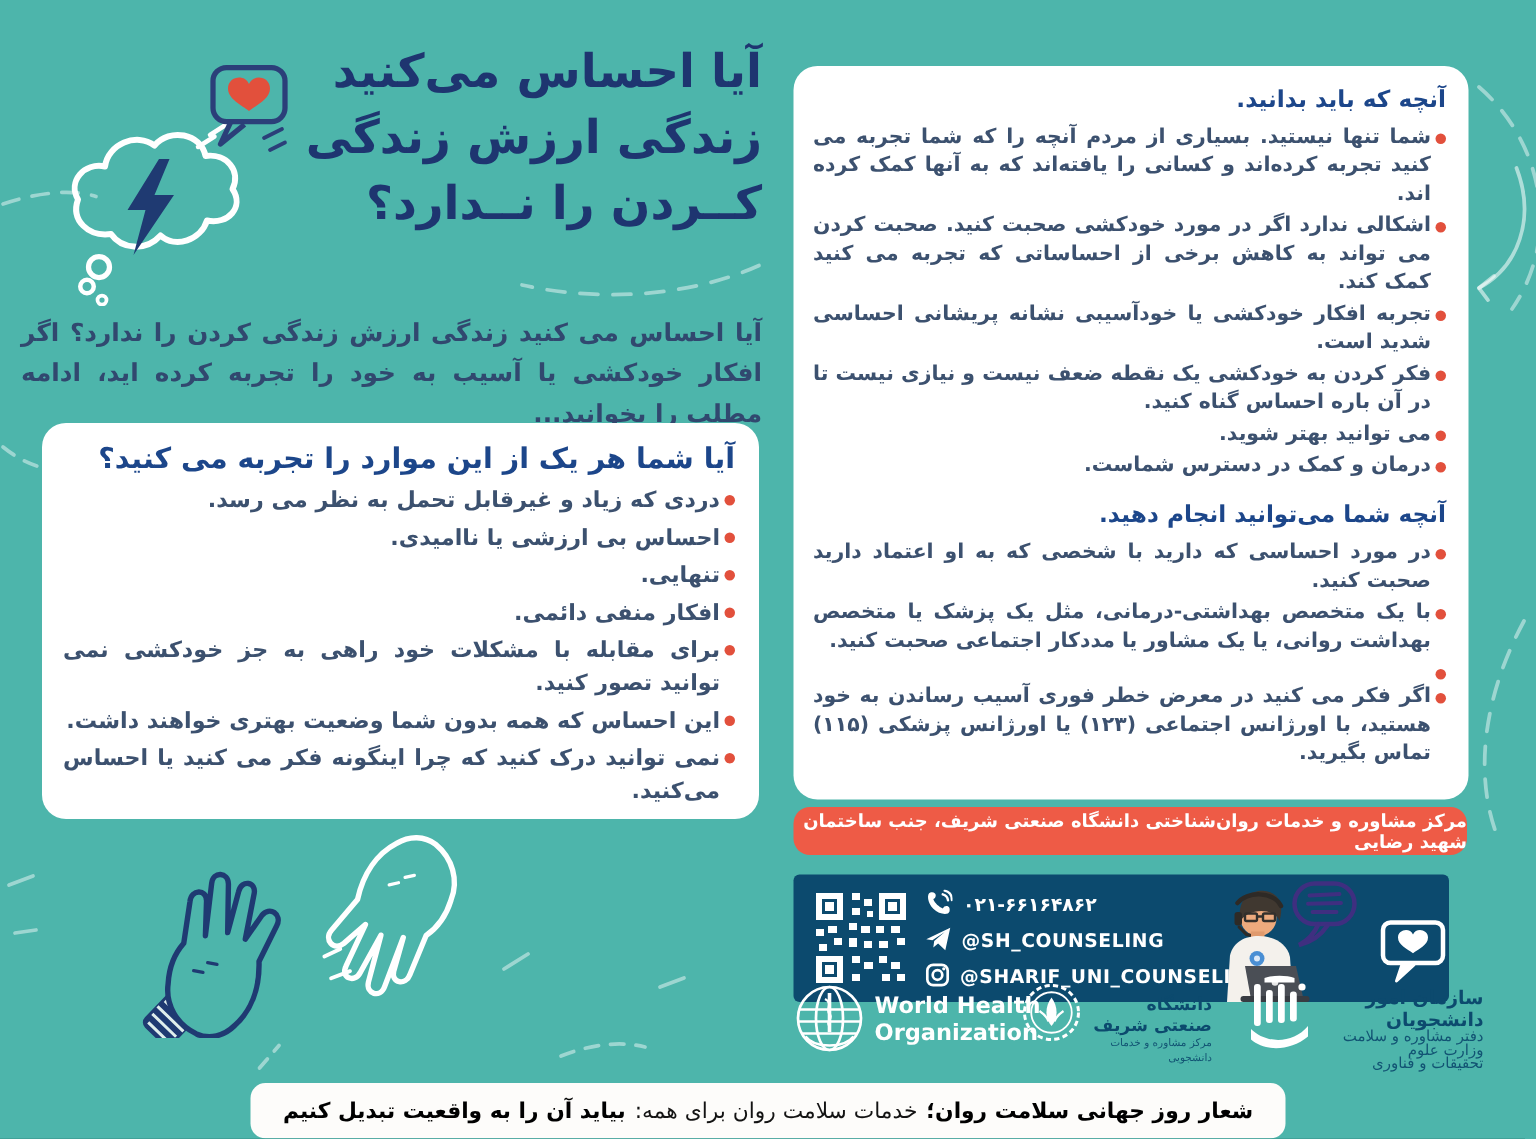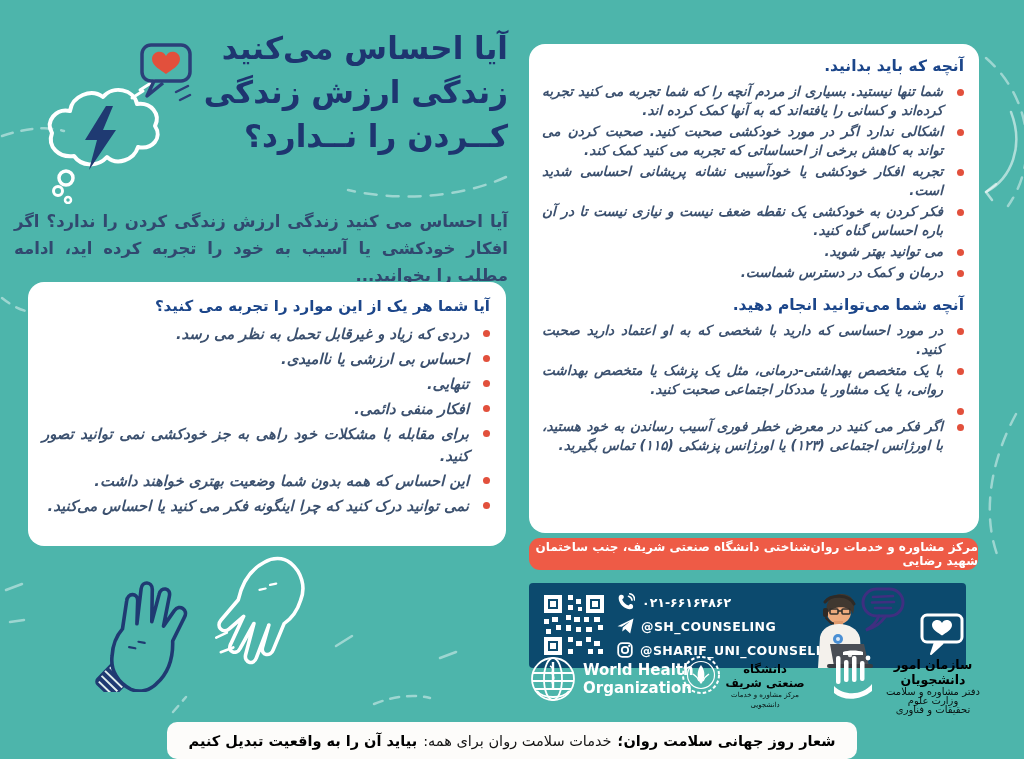--- a/index.html
+++ b/index.html
@@ -14,44 +14,44 @@
   .main-title span{display:block;}
 
   .intro{left:14px;top:208px;width:494px;direction:rtl;text-align:justify;text-align-last:right;
     color:#31486f;font-size:16.5px;font-weight:700;line-height:27px;}
 
   
   .card{background:#ffffff;border-radius:16px;box-sizing:border-box;overflow:hidden;}
   .card-exp{left:28px;top:282px;width:478px;height:264px;padding:12px 16px 10px 14px;}
   .card-know{left:529px;top:44px;width:450px;height:489px;padding:11px 15px 8px 13px;}
   .card h2{margin:0 0 5px 0;direction:rtl;text-align:right;color:#1c468a;
-    font-size:15px;font-weight:800;line-height:24px;}
+    font-size:19px;font-weight:800;line-height:24px;}
   .card-know h2{font-size:15.5px;line-height:22px;}
   .blist{direction:rtl;}
-  .blist .item{display:flex;gap:14px;margin:0 0 3px 0;direction:rtl;font-style:italic;}
+  .blist .item{display:flex;gap:3px;margin:0 0 3px 0;direction:rtl;}
   .blist .dot{flex:0 0 auto;width:7px;height:7px;border-radius:50%;background:#e2503c;margin-top:7px;}
   .blist .txt{color:#3c516f;font-weight:600;text-align:justify;text-align-last:right;}
   .card-exp .txt{font-size:14.8px;line-height:22px;}
   .card-know .txt{font-size:13.6px;line-height:19px;}
   .card-know .item{margin-bottom:2px;}
   .gap{height:10px;}
 
   
   .banner{left:529px;top:538px;width:449px;height:32px;border-radius:11px;background:#ee5b46;
     display:flex;align-items:center;justify-content:center;direction:rtl;
     color:#fff;font-size:12px;font-weight:800;}
   .contact-box{left:529px;top:583px;width:437px;height:85px;border-radius:4px;background:#0c4a6e;}
   .contact-rows{position:absolute;left:88px;top:7px;}
   .crow{display:flex;align-items:center;gap:7px;height:24px;}
   .crow .ctext{color:#fff;font-size:12.5px;font-weight:800;letter-spacing:.4px;direction:ltr;}
   .qr{position:absolute;left:13px;top:10px;}
 
   
   .who-text{left:583px;top:661px;color:#fff;font-weight:800;font-size:15px;line-height:18px;}
-  .logo-fa{direction:rtl;text-align:center;color:#000000;}
+  .logo-fa{direction:rtl;text-align:right;color:#0c4a6e;}
   .sharif-text{left:722px;top:662px;width:86px;}
   .sharif-text .t1{font-size:11.5px;font-weight:800;line-height:14px;}
   .sharif-text .t2{font-size:7px;font-weight:400;opacity:.9;line-height:10px;}
   .sao-text{left:877px;top:657px;width:112px;}
   .sao-text .t1{font-size:12.5px;font-weight:800;line-height:15px;}
   .sao-text .t2{font-size:10px;font-weight:400;opacity:.9;line-height:9px;}
 
   
   .footer-bar{left:167px;top:722px;width:690px;height:37px;background:#fdfcfa;border-radius:10px;
     display:flex;align-items:center;justify-content:center;gap:6px;direction:rtl;}

